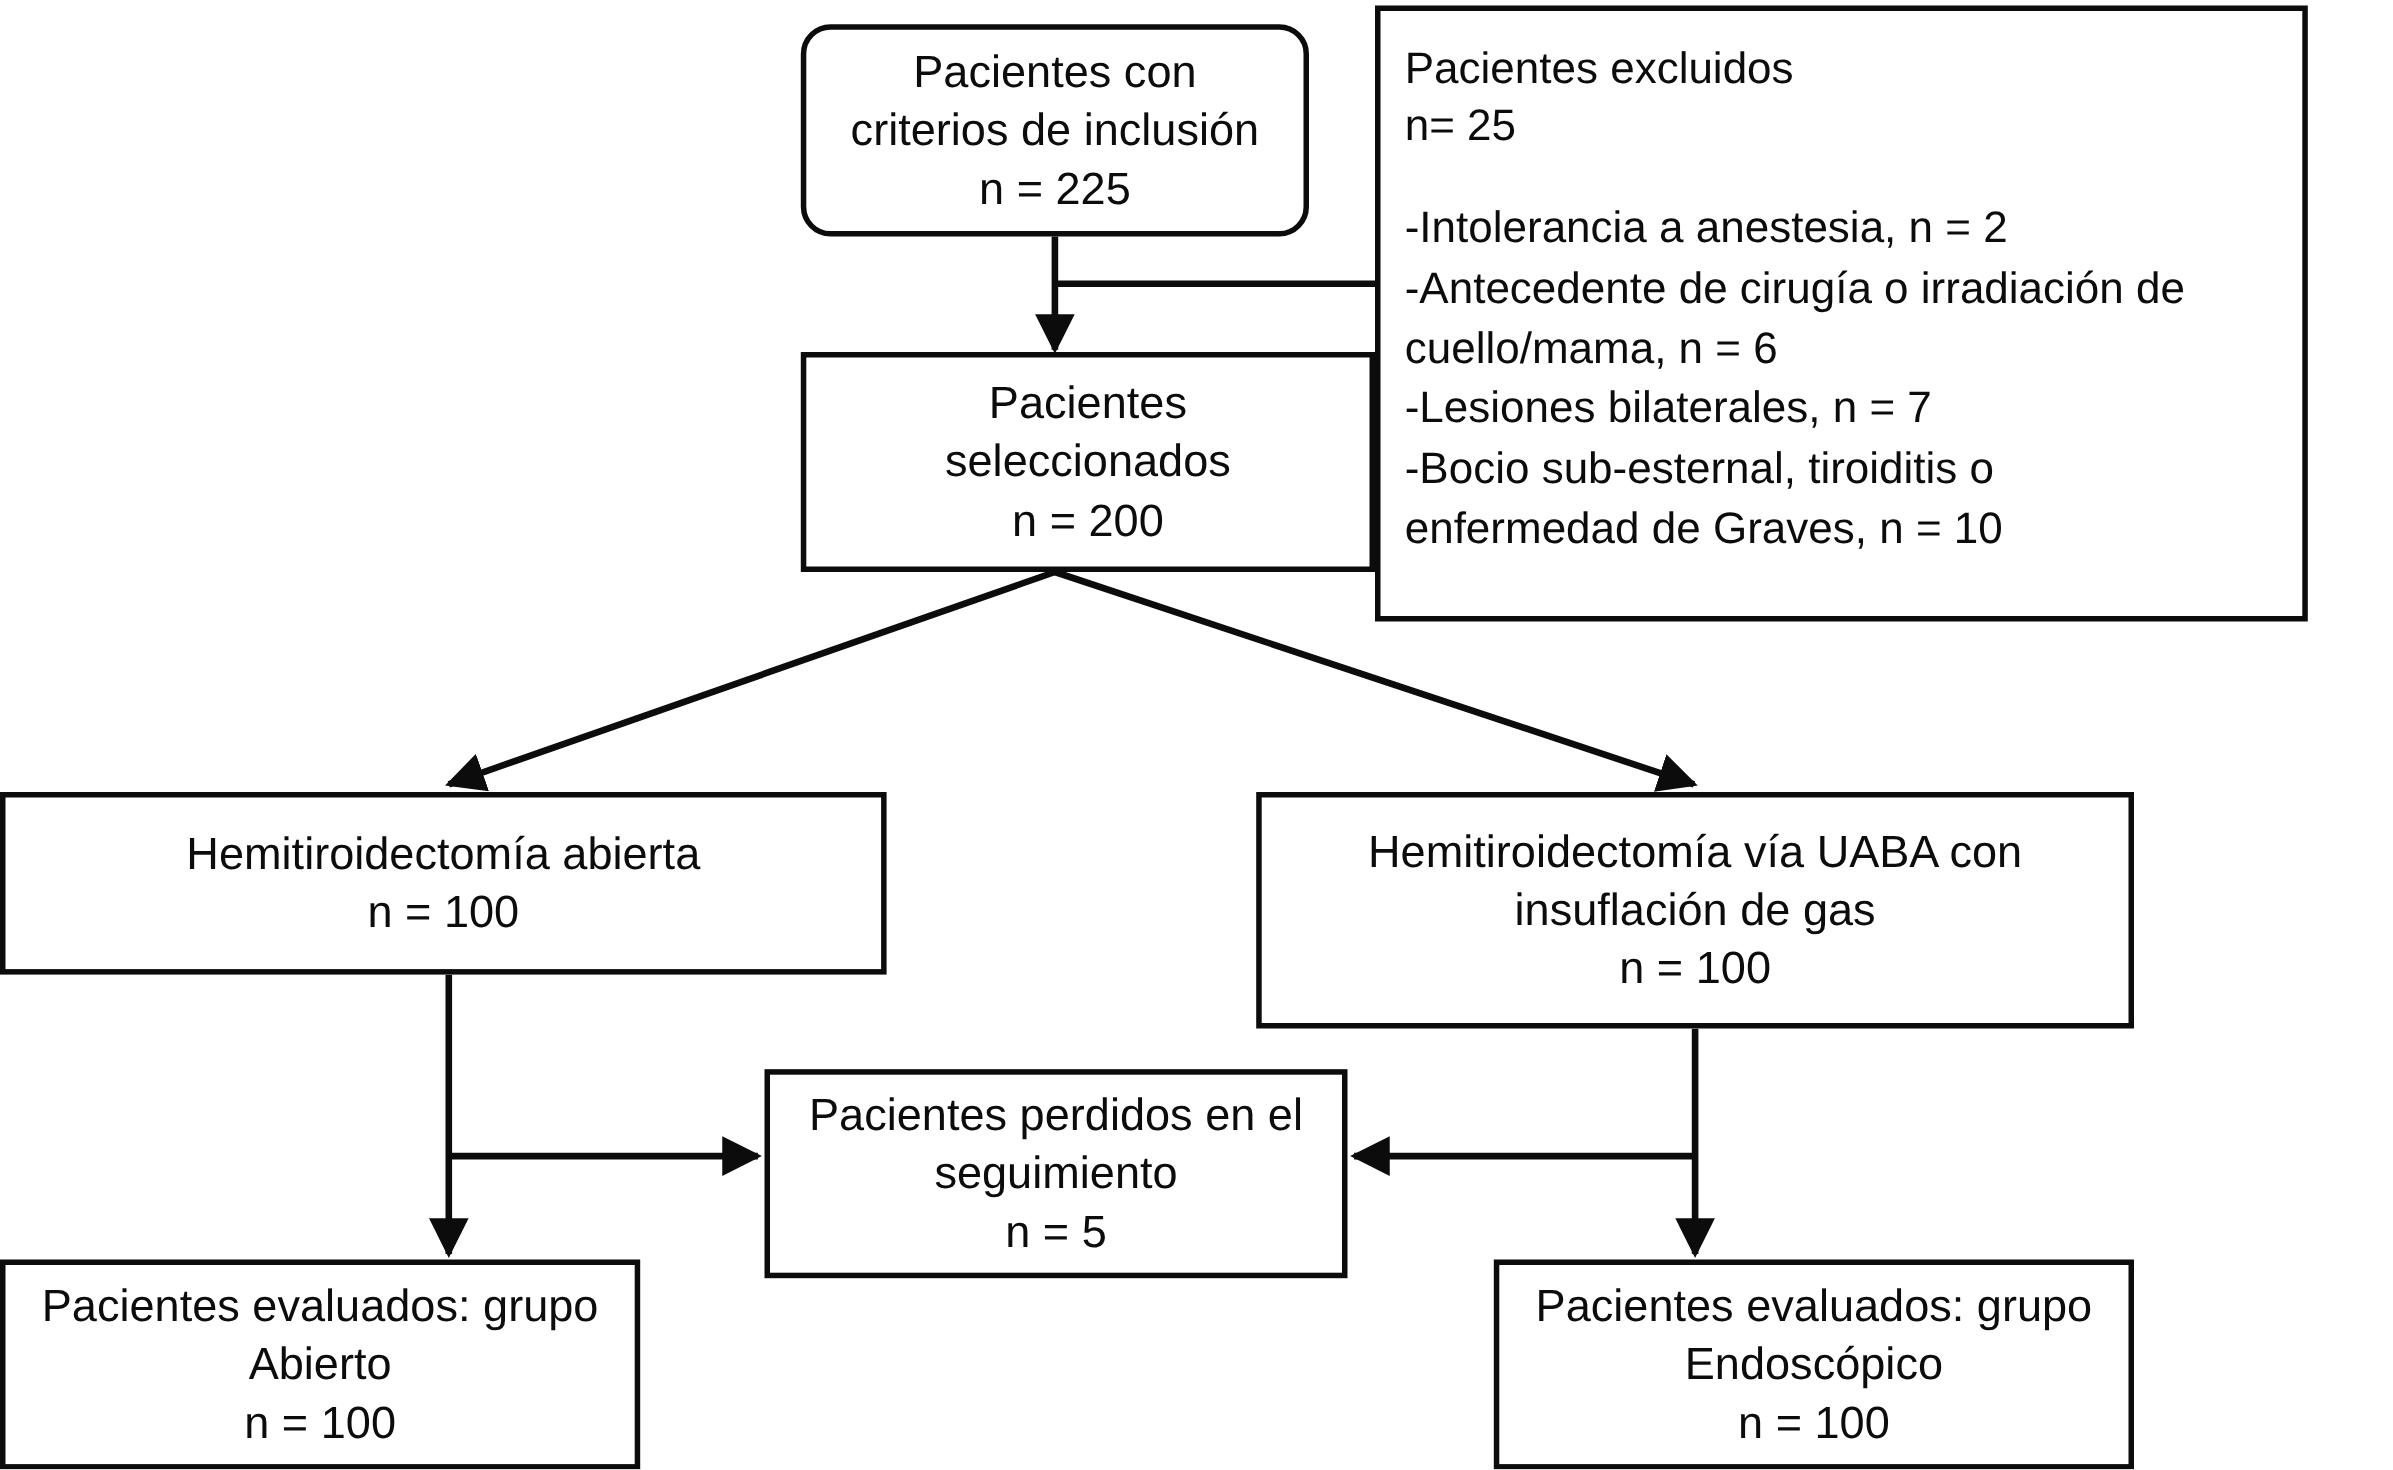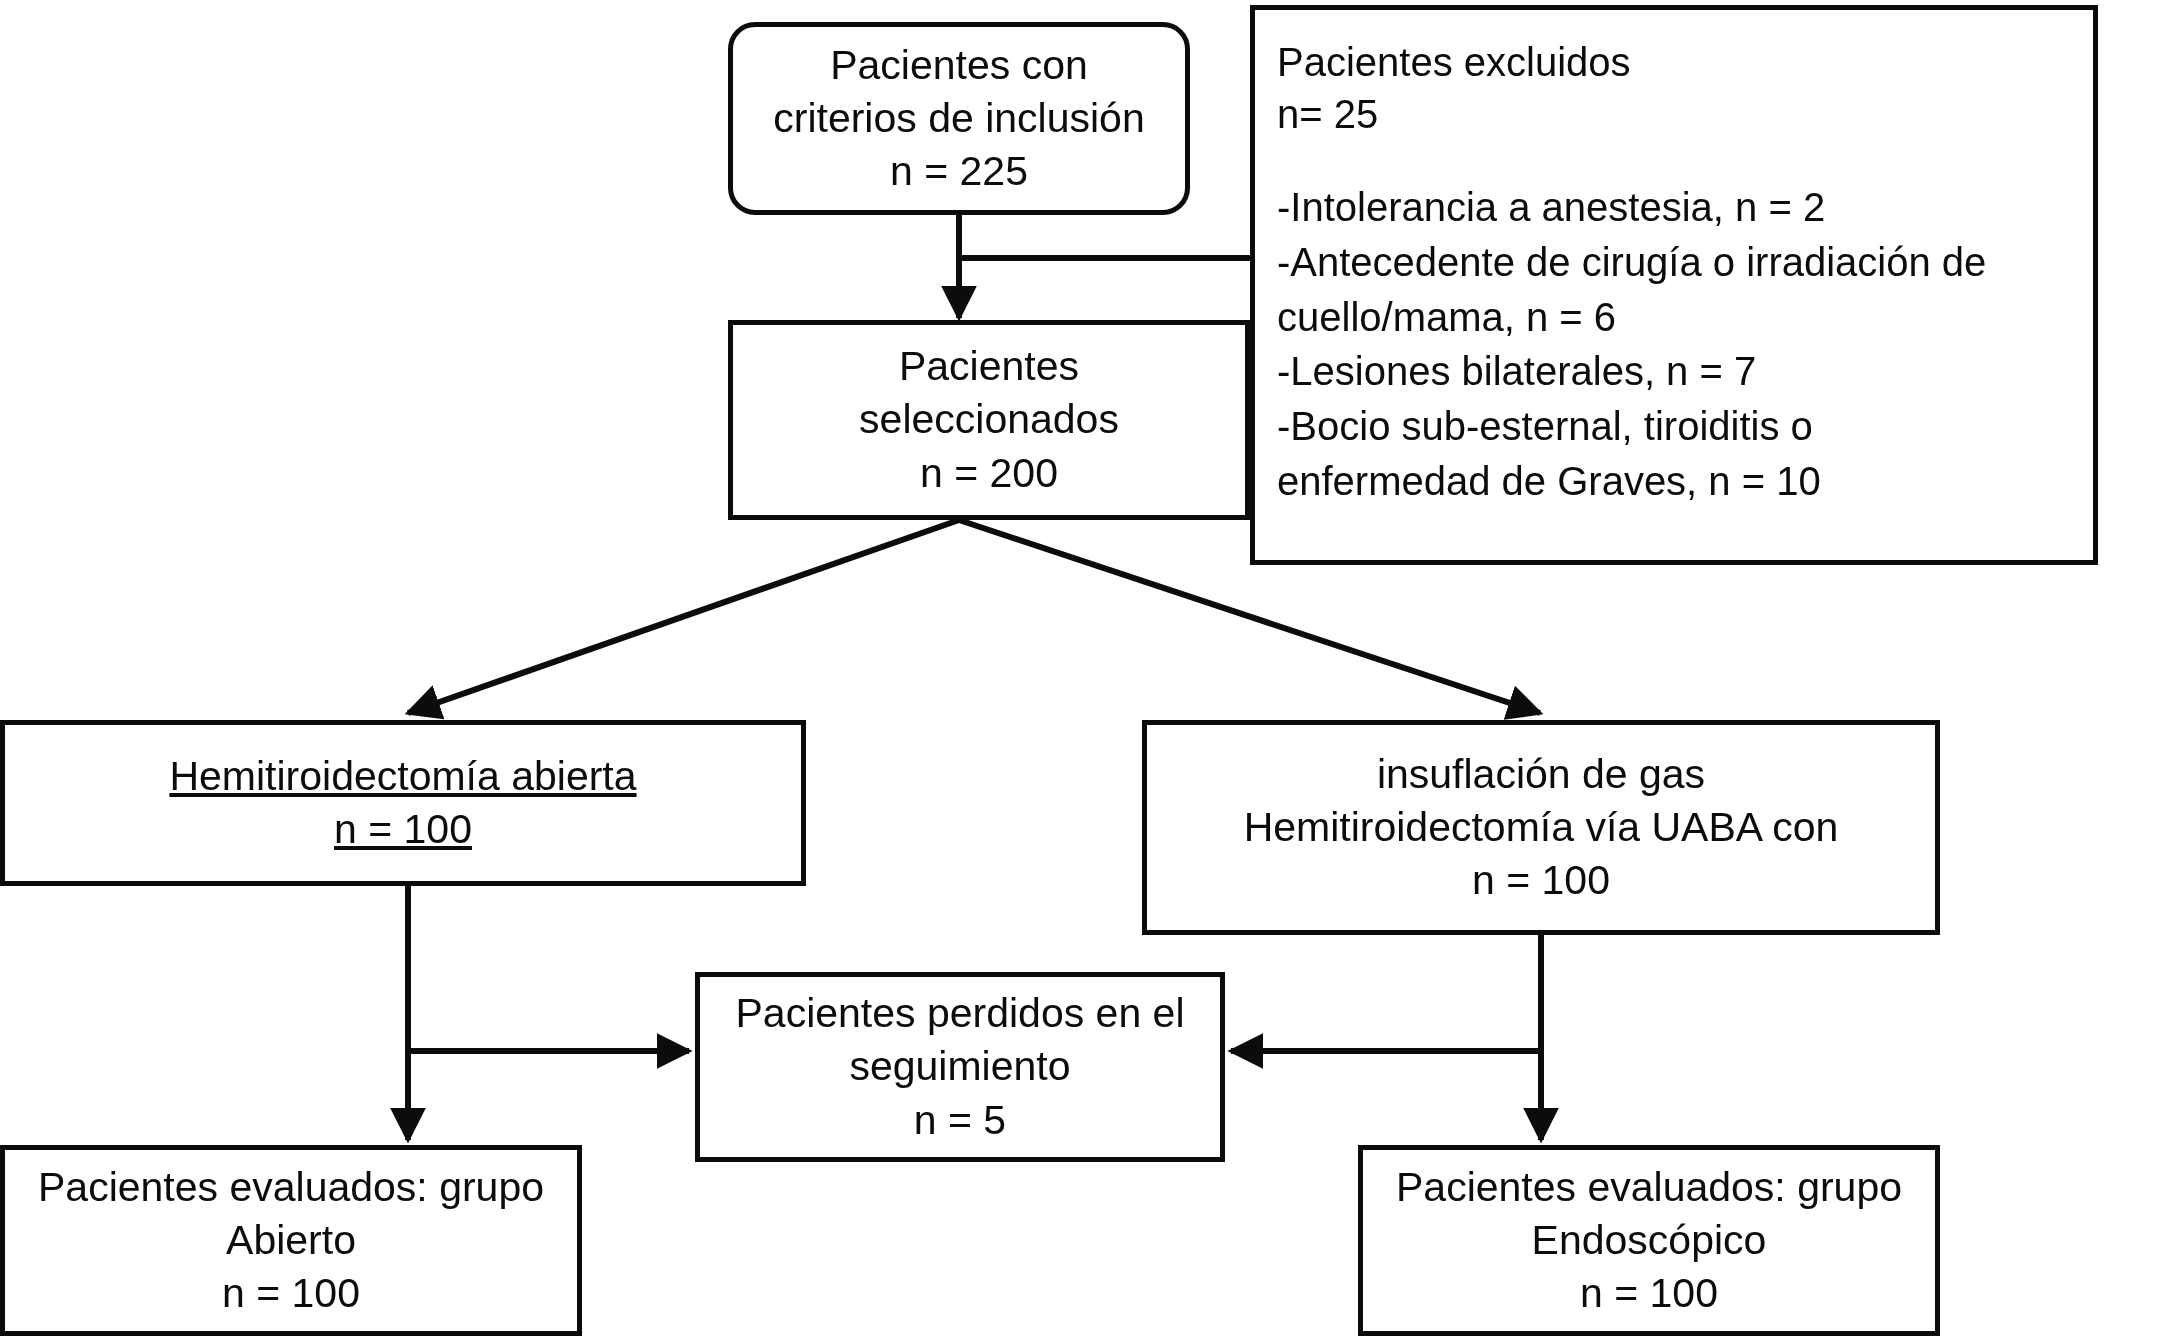--- a/index.html
+++ b/index.html
@@ -67,21 +67,20 @@
     white-space: pre;
     line-height: 1.37;
   }
   #node-selected {
     left: 728px; top: 320px; width: 522px; height: 200px;
     font-size: 41px;
   }
   #node-open {
     left: 0px; top: 720px; width: 806px; height: 166px;
     font-size: 41px;
-    text-decoration: underline;
   }
   #node-uaba {
     left: 1142px; top: 720px; width: 798px; height: 215px;
     font-size: 41px;
   }
   #node-lost {
     left: 695px; top: 972px; width: 530px; height: 190px;
     font-size: 41px;
   }
   #node-eval-open {
@@ -161,22 +160,22 @@
     <span class="line">seleccionados</span>
     <span class="line">n = 200</span>
   </div>
 
   <div class="node" id="node-open">
     <span class="line">Hemitiroidectomía abierta</span>
     <span class="line">n = 100</span>
   </div>
 
   <div class="node" id="node-uaba">
+    <span class="line">Hemitiroidectomía vía UABA con</span>
     <span class="line">insuflación de gas</span>
-    <span class="line">Hemitiroidectomía vía UABA con</span>
     <span class="line">n = 100</span>
   </div>
 
   <div class="node" id="node-lost">
     <span class="line">Pacientes perdidos en el</span>
     <span class="line">seguimiento</span>
     <span class="line">n = 5</span>
   </div>
 
   <div class="node" id="node-eval-open">

